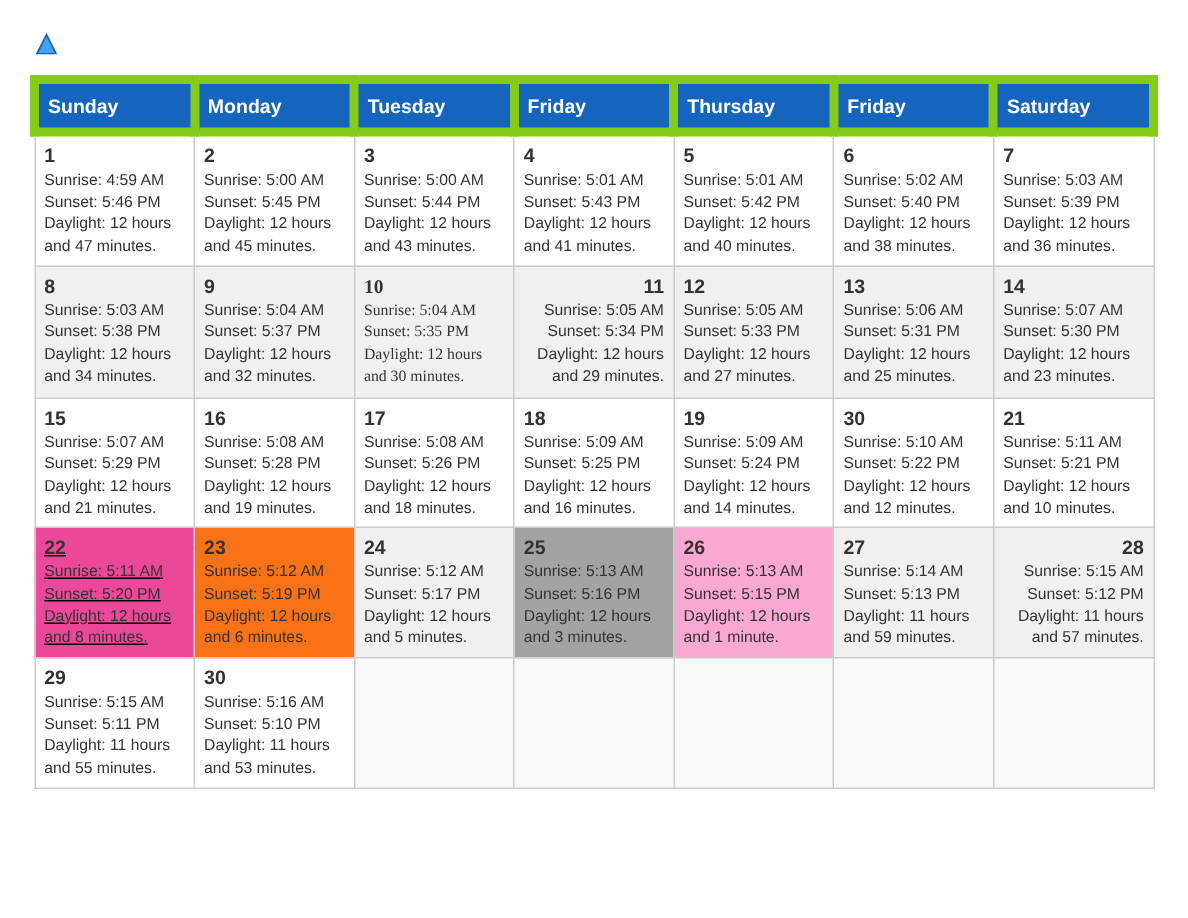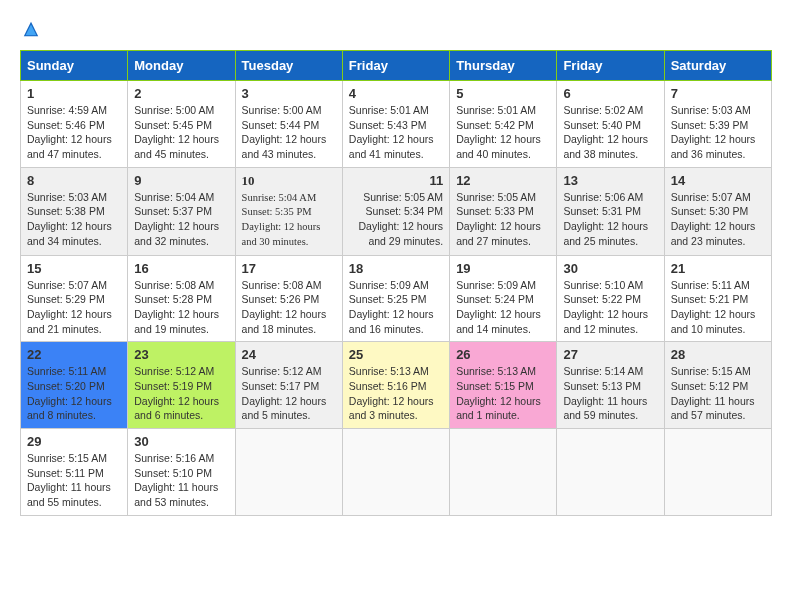--- a/index.html
+++ b/index.html
@@ -52,21 +52,21 @@
       border-collapse: collapse;
       font-size: 11px;
     }
     .calendar th {
       background-color: #1565c0;
       color: #fff;
       padding: 7px 6px;
       text-align: left;
       font-size: 13px;
       font-weight: bold;
-      border: 1px solid #84cc16;
+      border: 6px solid #84cc16;
     }
     .calendar td {
       border: 1px solid #ccc;
       vertical-align: top;
       padding: 5px 6px;
       width: 107px;
       height: 80px;
       background: #fff;
     }
     .calendar tr:nth-child(even) td {
@@ -205,45 +205,45 @@
         <td>
           <span class="day-number">30</span>
           <div class="day-info">Sunrise: 5:10 AM<br>Sunset: 5:22 PM<br>Daylight: 12 hours and 12 minutes.</div>
         </td>
         <td>
           <span class="day-number">21</span>
           <div class="day-info">Sunrise: 5:11 AM<br>Sunset: 5:21 PM<br>Daylight: 12 hours and 10 minutes.</div>
         </td>
       </tr>
       <tr>
-        <td style="background: #3b82f6;">
+        <td style="background: #ec4899; text-decoration: underline;">
           <span class="day-number">22</span>
           <div class="day-info">Sunrise: 5:11 AM<br>Sunset: 5:20 PM<br>Daylight: 12 hours and 8 minutes.</div>
         </td>
-        <td style="background: #bef264;">
+        <td style="background: #f97316;">
           <span class="day-number">23</span>
           <div class="day-info">Sunrise: 5:12 AM<br>Sunset: 5:19 PM<br>Daylight: 12 hours and 6 minutes.</div>
         </td>
         <td style="background: rgb(240, 240, 240);">
           <span class="day-number">24</span>
           <div class="day-info">Sunrise: 5:12 AM<br>Sunset: 5:17 PM<br>Daylight: 12 hours and 5 minutes.</div>
         </td>
-        <td style="background: #fef9c3; margin-left: 12px;">
+        <td style="background: #a3a3a3; margin-left: 12px;">
           <span class="day-number">25</span>
           <div class="day-info">Sunrise: 5:13 AM<br>Sunset: 5:16 PM<br>Daylight: 12 hours and 3 minutes.</div>
         </td>
         <td style="background: #f9a8d4;">
           <span class="day-number">26</span>
           <div class="day-info">Sunrise: 5:13 AM<br>Sunset: 5:15 PM<br>Daylight: 12 hours and 1 minute.</div>
         </td>
         <td style="background: rgb(240, 240, 240);">
           <span class="day-number">27</span>
           <div class="day-info">Sunrise: 5:14 AM<br>Sunset: 5:13 PM<br>Daylight: 11 hours and 59 minutes.</div>
         </td>
-        <td style="background: rgb(240, 240, 240);">
+        <td style="background: rgb(240, 240, 240); text-align: right;">
           <span class="day-number">28</span>
           <div class="day-info">Sunrise: 5:15 AM<br>Sunset: 5:12 PM<br>Daylight: 11 hours and 57 minutes.</div>
         </td>
       </tr>
       <tr>
         <td>
           <span class="day-number">29</span>
           <div class="day-info">Sunrise: 5:15 AM<br>Sunset: 5:11 PM<br>Daylight: 11 hours and 55 minutes.</div>
         </td>
         <td>

